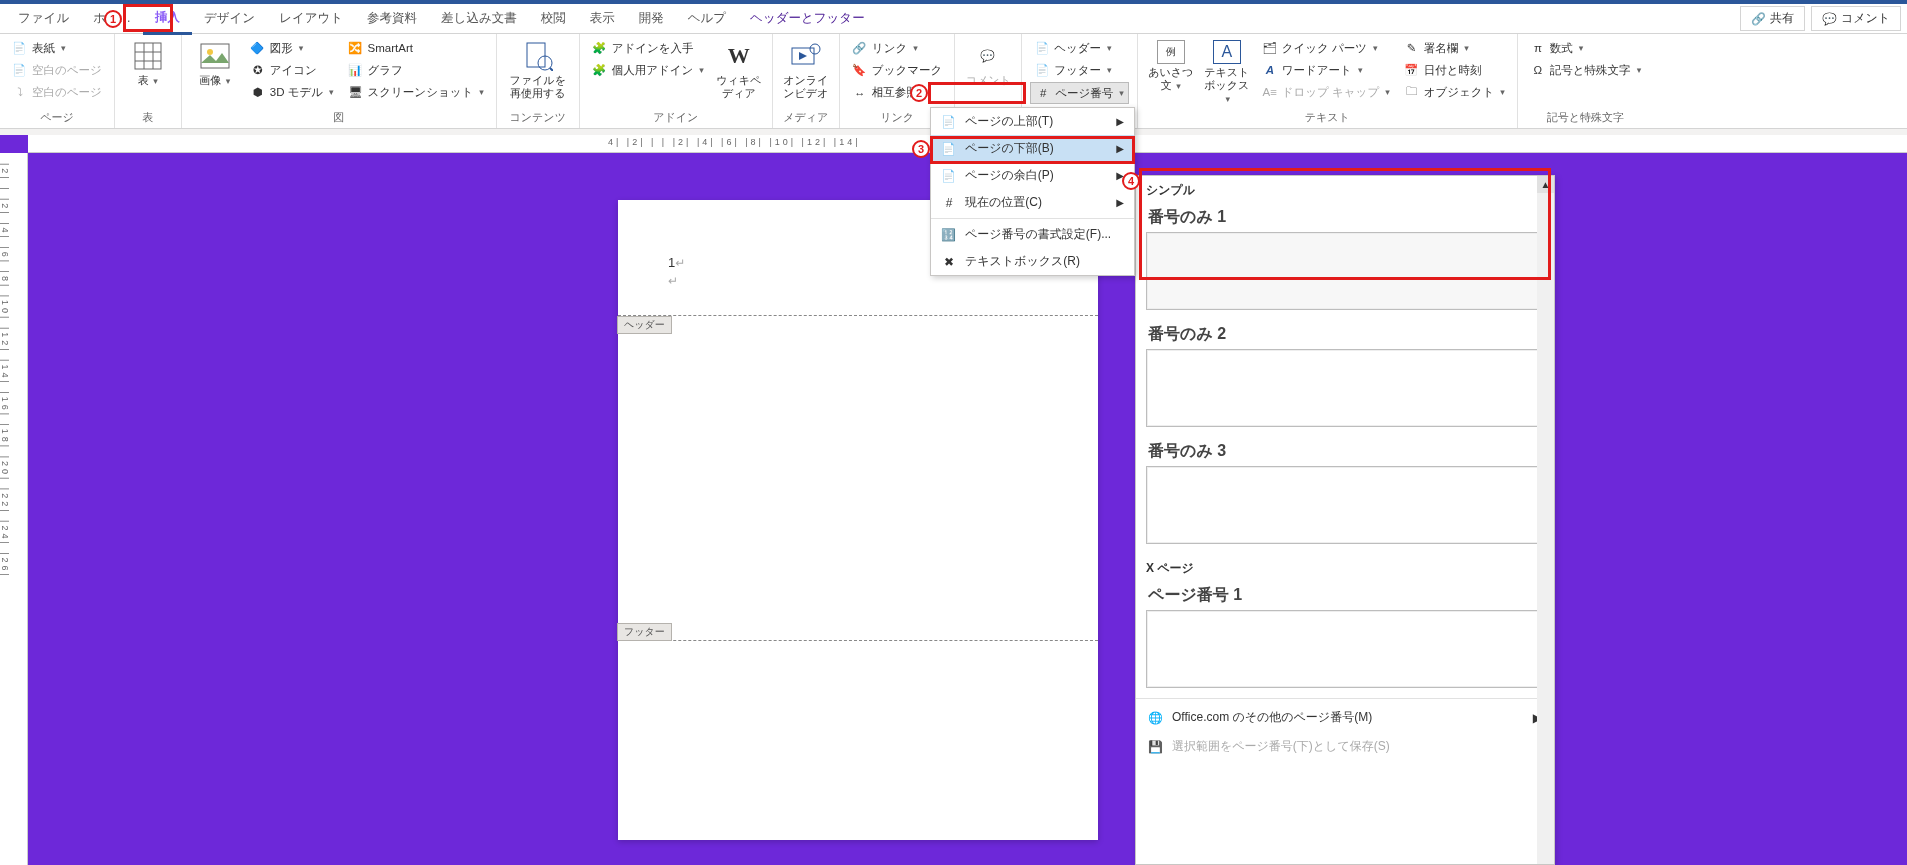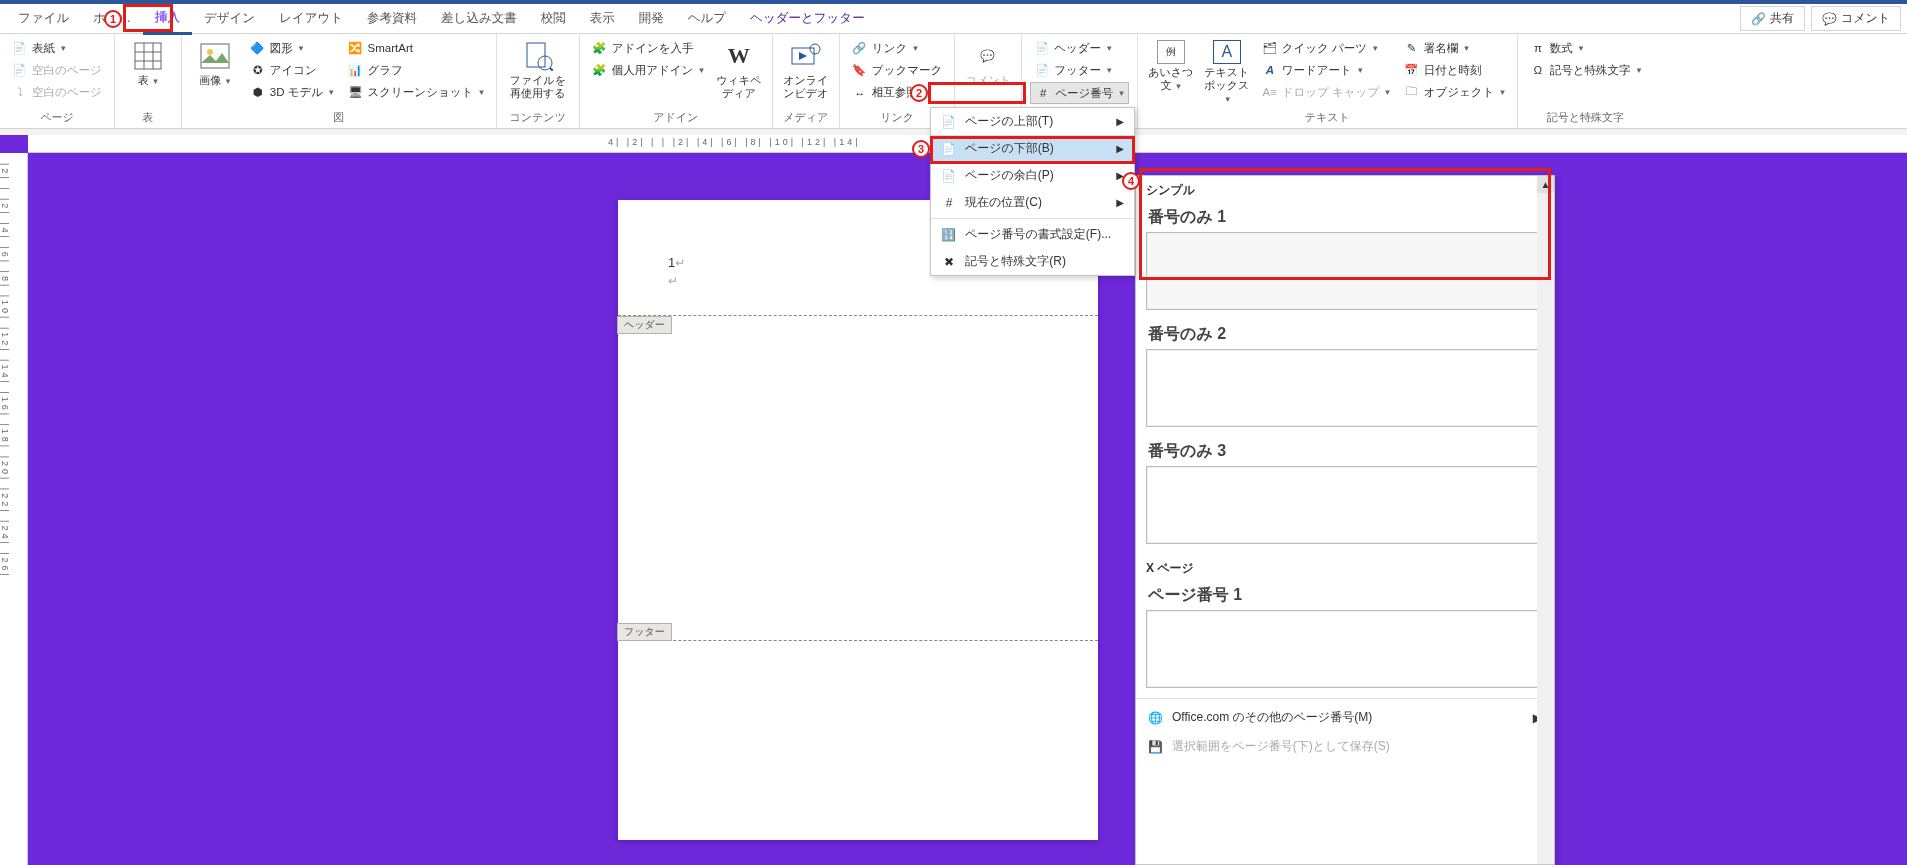--- a/index.html
+++ b/index.html
@@ -379,21 +379,21 @@
       <span>現在の位置(C)</span>
       <span class="arrow">▶</span>
     </div>
   <div class="menu-sep"></div>
   <div class="menu-item">
       <span class="menu-icon">🔢</span>
       <span>ページ番号の書式設定(F)...</span>
     </div>
   <div class="menu-item">
       <span class="menu-icon">✖</span>
-      <span>記号と特殊文字(R)</span>
+      <span>テキストボックス(R)</span>
     </div>
 </div>
 
 <div class="workspace">
   <div class="hruler">
       <div class="ticks">4|  |2|  |  |  |2|  |4|  |6|  |8|  |10|  |12|  |14|</div>
     </div>
   <div class="vruler">
       <div class="vt">|2| | |2| |4| |6| |8| |10| |12| |14| |16| |18| |20| |22| |24| |26|</div>
     </div>

